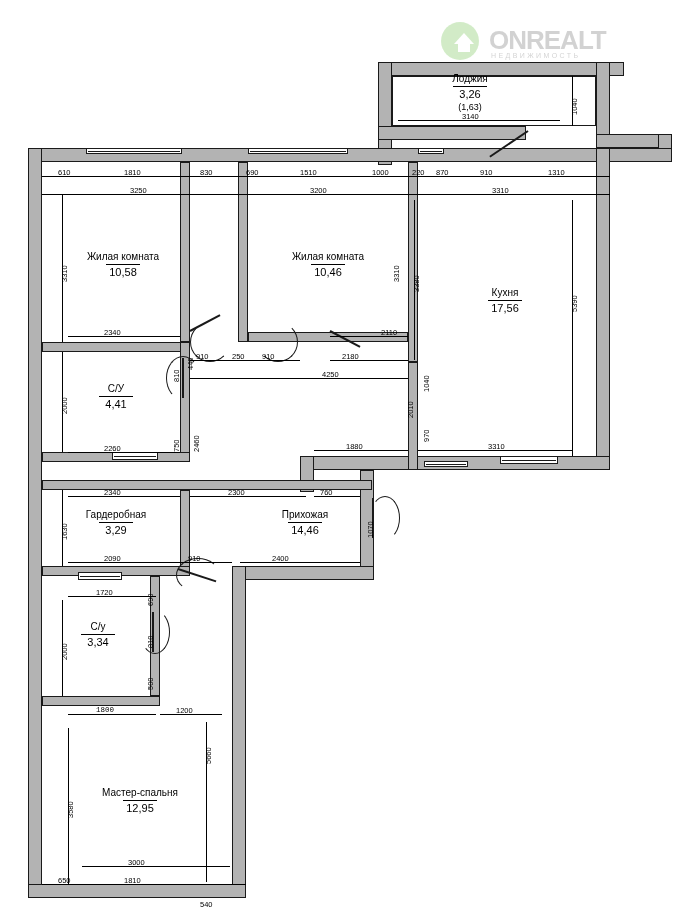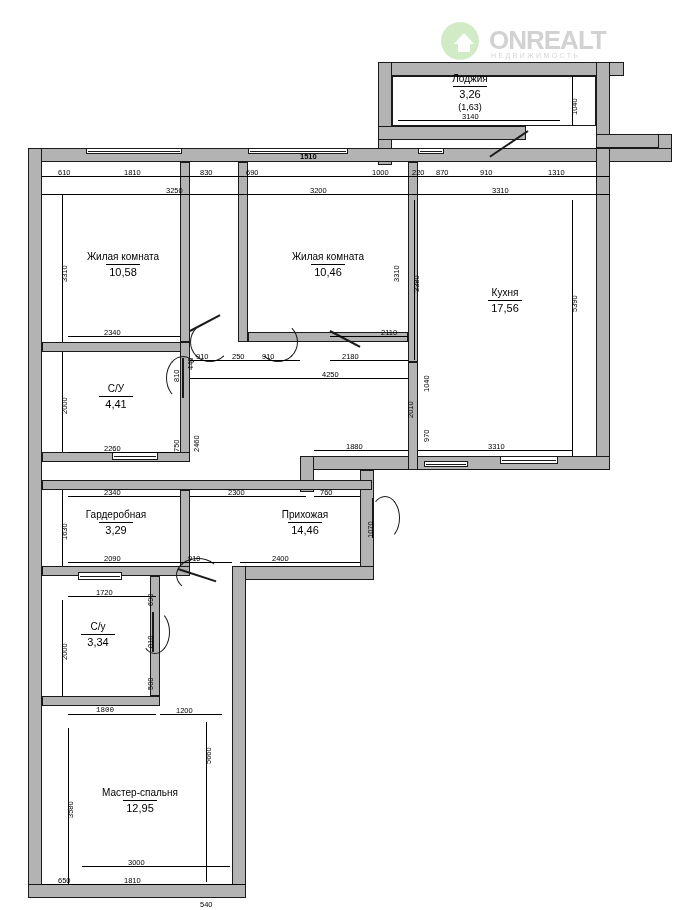--- a/index.html
+++ b/index.html
@@ -162,29 +162,29 @@
   <div class="dline h" style="left:398px;top:120px;width:162px;"></div>
   <div class="dim" style="left:462px;top:112px;">3140</div>
   <div class="dline v" style="left:572px;top:76px;height:50px;"></div>
   <div class="dim v" style="left:570px;top:115px;">1040</div>
 
   <div class="dline h" style="left:42px;top:176px;width:568px;"></div>
   <div class="dim" style="left:58px;top:168px;">610</div>
   <div class="dim" style="left:124px;top:168px;">1810</div>
   <div class="dim" style="left:200px;top:168px;">830</div>
   <div class="dim" style="left:246px;top:168px;">690</div>
-  <div class="dim" style="left:300px;top:152px;font-weight:bold;">1510</div>
+  <div class="dim" style="left:300px;top:168px;">1510</div>
   <div class="dim" style="left:372px;top:168px;">1000</div>
   <div class="dim" style="left:412px;top:168px;">220</div>
   <div class="dim" style="left:436px;top:168px;">870</div>
   <div class="dim" style="left:480px;top:168px;">910</div>
   <div class="dim" style="left:548px;top:168px;">1310</div>
 
   <div class="dline h" style="left:42px;top:194px;width:568px;"></div>
-  <div class="dim" style="left:130px;top:186px;margin-left:36px;">3250</div>
+  <div class="dim" style="left:130px;top:186px;">3250</div>
   <div class="dim" style="left:310px;top:186px;">3200</div>
   <div class="dim" style="left:492px;top:186px;">3310</div>
 
   <div class="dline v" style="left:62px;top:194px;height:148px;"></div>
   <div class="dim v" style="left:60px;top:282px;">3310</div>
   <div class="dline v" style="left:62px;top:352px;height:100px;"></div>
   <div class="dim v" style="left:60px;top:414px;">2000</div>
   <div class="dline v" style="left:62px;top:490px;height:76px;"></div>
   <div class="dim v" style="left:60px;top:540px;">1630</div>
   <div class="dline v" style="left:62px;top:600px;height:96px;"></div>

